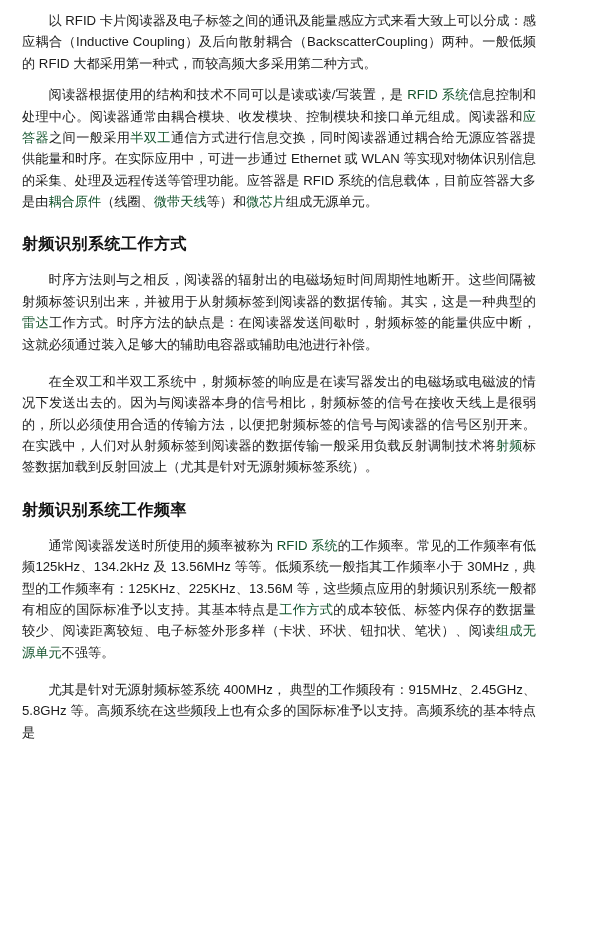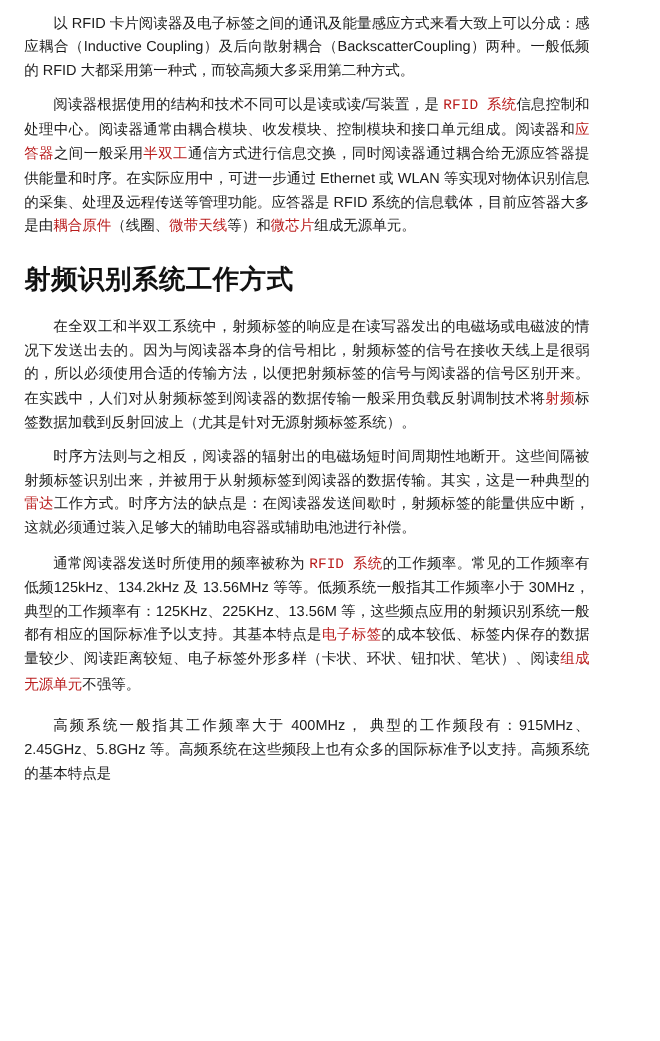--- a/index.html
+++ b/index.html
@@ -23,51 +23,51 @@
     font-size: 13.2px;
     line-height: 1.62;
     text-align: justify;
     text-justify: inter-ideograph;
     color: #1b1b1b;
   }
   p.indent {
     text-indent: 2em;
   }
   h2 {
-    font-size: 24px;
+    font-size: 16px;
     font-weight: bold;
     margin: 22px 0 14px 0;
     color: #111111;
     letter-spacing: 0.5px;
   }
   a.link {
-    color: #b91c1c;
+    color: #14532d;
     text-decoration: none;
-    font-family: Liberation Mono, monospace;
   }
   .gap-top {
     margin-top: 16px;
   }
 </style>
 </head>
 <body>
 
 <div class="page">
 
   <div>
     <p class="indent">以 RFID 卡片阅读器及电子标签之间的通讯及能量感应方式来看大致上可以分成：感应耦合（Inductive Coupling）及后向散射耦合（BackscatterCoupling）两种。一般低频的 RFID 大都采用第一种式，而较高频大多采用第二种方式。</p>
     <p class="indent">阅读器根据使用的结构和技术不同可以是读或读/写装置，是 <a class="link" href="#">RFID 系统</a>信息控制和处理中心。阅读器通常由耦合模块、收发模块、控制模块和接口单元组成。阅读器和<a class="link" href="#">应答器</a>之间一般采用<a class="link" href="#">半双工</a>通信方式进行信息交换，同时阅读器通过耦合给无源应答器提供能量和时序。在实际应用中，可进一步通过 Ethernet 或 WLAN 等实现对物体识别信息的采集、处理及远程传送等管理功能。应答器是 RFID 系统的信息载体，目前应答器大多是由<a class="link" href="#">耦合原件</a>（线圈、<a class="link" href="#">微带天线</a>等）和<a class="link" href="#">微芯片</a>组成无源单元。</p>
   </div>
 
   <h2>射频识别系统工作方式</h2>
 
   <div>
+    <p class="indent">时序方法则与之相反，阅读器的辐射出的电磁场短时间周期性地断开。这些间隔被射频标签识别出来，并被用于从射频标签到阅读器的数据传输。其实，这是一种典型的<a class="link" href="#">雷达</a>工作方式。时序方法的缺点是：在阅读器发送间歇时，射频标签的能量供应中断，这就必须通过装入足够大的辅助电容器或辅助电池进行补偿。</p>
     <p class="indent gap-top">在全双工和半双工系统中，射频标签的响应是在读写器发出的电磁场或电磁波的情况下发送出去的。因为与阅读器本身的信号相比，射频标签的信号在接收天线上是很弱的，所以必须使用合适的传输方法，以便把射频标签的信号与阅读器的信号区别开来。在实践中，人们对从射频标签到阅读器的数据传输一般采用负载反射调制技术将<a class="link" href="#">射频</a>标签数据加载到反射回波上（尤其是针对无源射频标签系统）。</p>
-    <p class="indent">时序方法则与之相反，阅读器的辐射出的电磁场短时间周期性地断开。这些间隔被射频标签识别出来，并被用于从射频标签到阅读器的数据传输。其实，这是一种典型的<a class="link" href="#">雷达</a>工作方式。时序方法的缺点是：在阅读器发送间歇时，射频标签的能量供应中断，这就必须通过装入足够大的辅助电容器或辅助电池进行补偿。</p>
   </div>
 
+  <h2>射频识别系统工作频率</h2>
 
   <div>
-    <p class="indent">通常阅读器发送时所使用的频率被称为 <a class="link" href="#">RFID 系统</a>的工作频率。常见的工作频率有低频125kHz、134.2kHz 及 13.56MHz 等等。低频系统一般指其工作频率小于 30MHz，典型的工作频率有：125KHz、225KHz、13.56M 等，这些频点应用的射频识别系统一般都有相应的国际标准予以支持。其基本特点是<a class="link" href="#">电子标签</a>的成本较低、标签内保存的数据量较少、阅读距离较短、电子标签外形多样（卡状、环状、钮扣状、笔状）、阅读<a class="link" href="#">组成无源单元</a>不强等。</p>
-    <p class="indent gap-top">高频系统一般指其工作频率大于 400MHz， 典型的工作频段有：915MHz、2.45GHz、5.8GHz 等。高频系统在这些频段上也有众多的国际标准予以支持。高频系统的基本特点是</p>
+    <p class="indent">通常阅读器发送时所使用的频率被称为 <a class="link" href="#">RFID 系统</a>的工作频率。常见的工作频率有低频125kHz、134.2kHz 及 13.56MHz 等等。低频系统一般指其工作频率小于 30MHz，典型的工作频率有：125KHz、225KHz、13.56M 等，这些频点应用的射频识别系统一般都有相应的国际标准予以支持。其基本特点是<a class="link" href="#">工作方式</a>的成本较低、标签内保存的数据量较少、阅读距离较短、电子标签外形多样（卡状、环状、钮扣状、笔状）、阅读<a class="link" href="#">组成无源单元</a>不强等。</p>
+    <p class="indent gap-top">尤其是针对无源射频标签系统 400MHz， 典型的工作频段有：915MHz、2.45GHz、5.8GHz 等。高频系统在这些频段上也有众多的国际标准予以支持。高频系统的基本特点是</p>
   </div>
 
 </div>
 
 </body></html>

